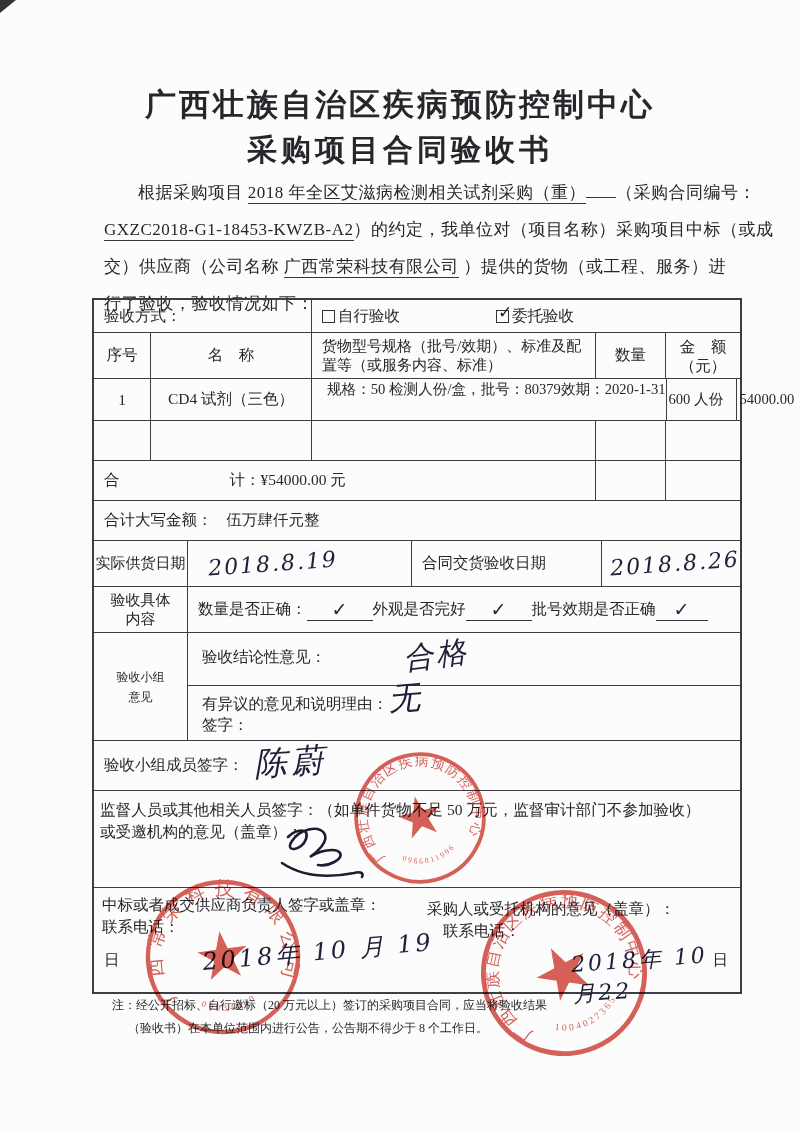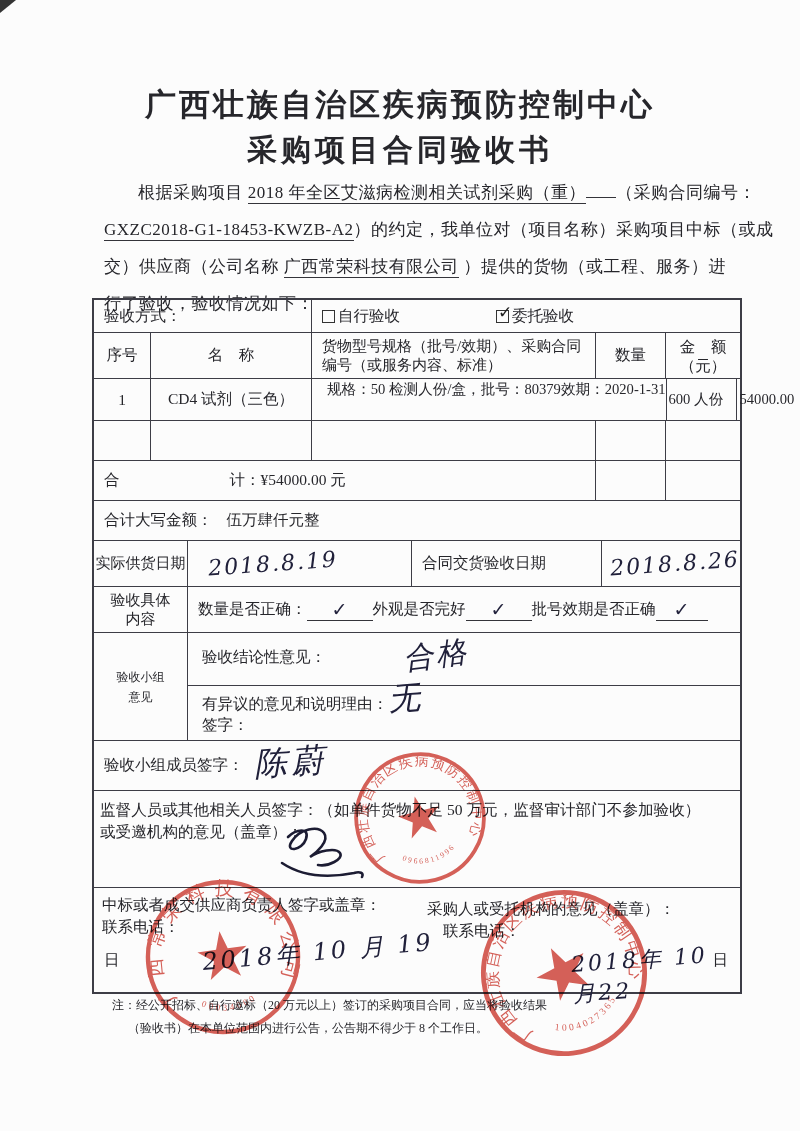--- a/index.html
+++ b/index.html
@@ -67,21 +67,21 @@
       <div class="cell pad" style="flex:0 0 218px;">验收方式：</div>
       <div class="cell last pad" style="flex:1;">
         <span><span class="cbx"></span><span>自行验收</span></span>
         <span style="margin-left:96px;"><span class="cbx"><span class="ck">✓</span></span><span>委托验收</span></span>
       </div>
     </div>
 
     <div class="row" style="height:46px;">
       <div class="cell ctr" style="flex:0 0 57px;">序号</div>
       <div class="cell ctr" style="flex:0 0 161px;">名　称</div>
-      <div class="cell pad hdr2" style="flex:0 0 284px;word-break:break-all;font-size:15px;">货物型号规格（批号/效期）、采购合同编号（或服务内容、标准）</div>
+      <div class="cell pad hdr2" style="flex:0 0 284px;word-break:break-all;font-size:15px;">货物型号规格（批号/效期）、标准及配置等（或服务内容、标准）</div>
       <div class="cell ctr" style="flex:0 0 70px;">数量</div>
       <div class="cell ctr last hdr2" style="flex:1;flex-direction:column;justify-content:center;">
         <div>金　额</div>
           <div>（元）</div>
       </div>
     </div>
 
     <div class="row" style="height:42px;">
       <div class="cell ctr" style="flex:0 0 57px;">1</div>
       <div class="cell ctr" style="flex:0 0 161px;">CD4 试剂（三色）</div>

